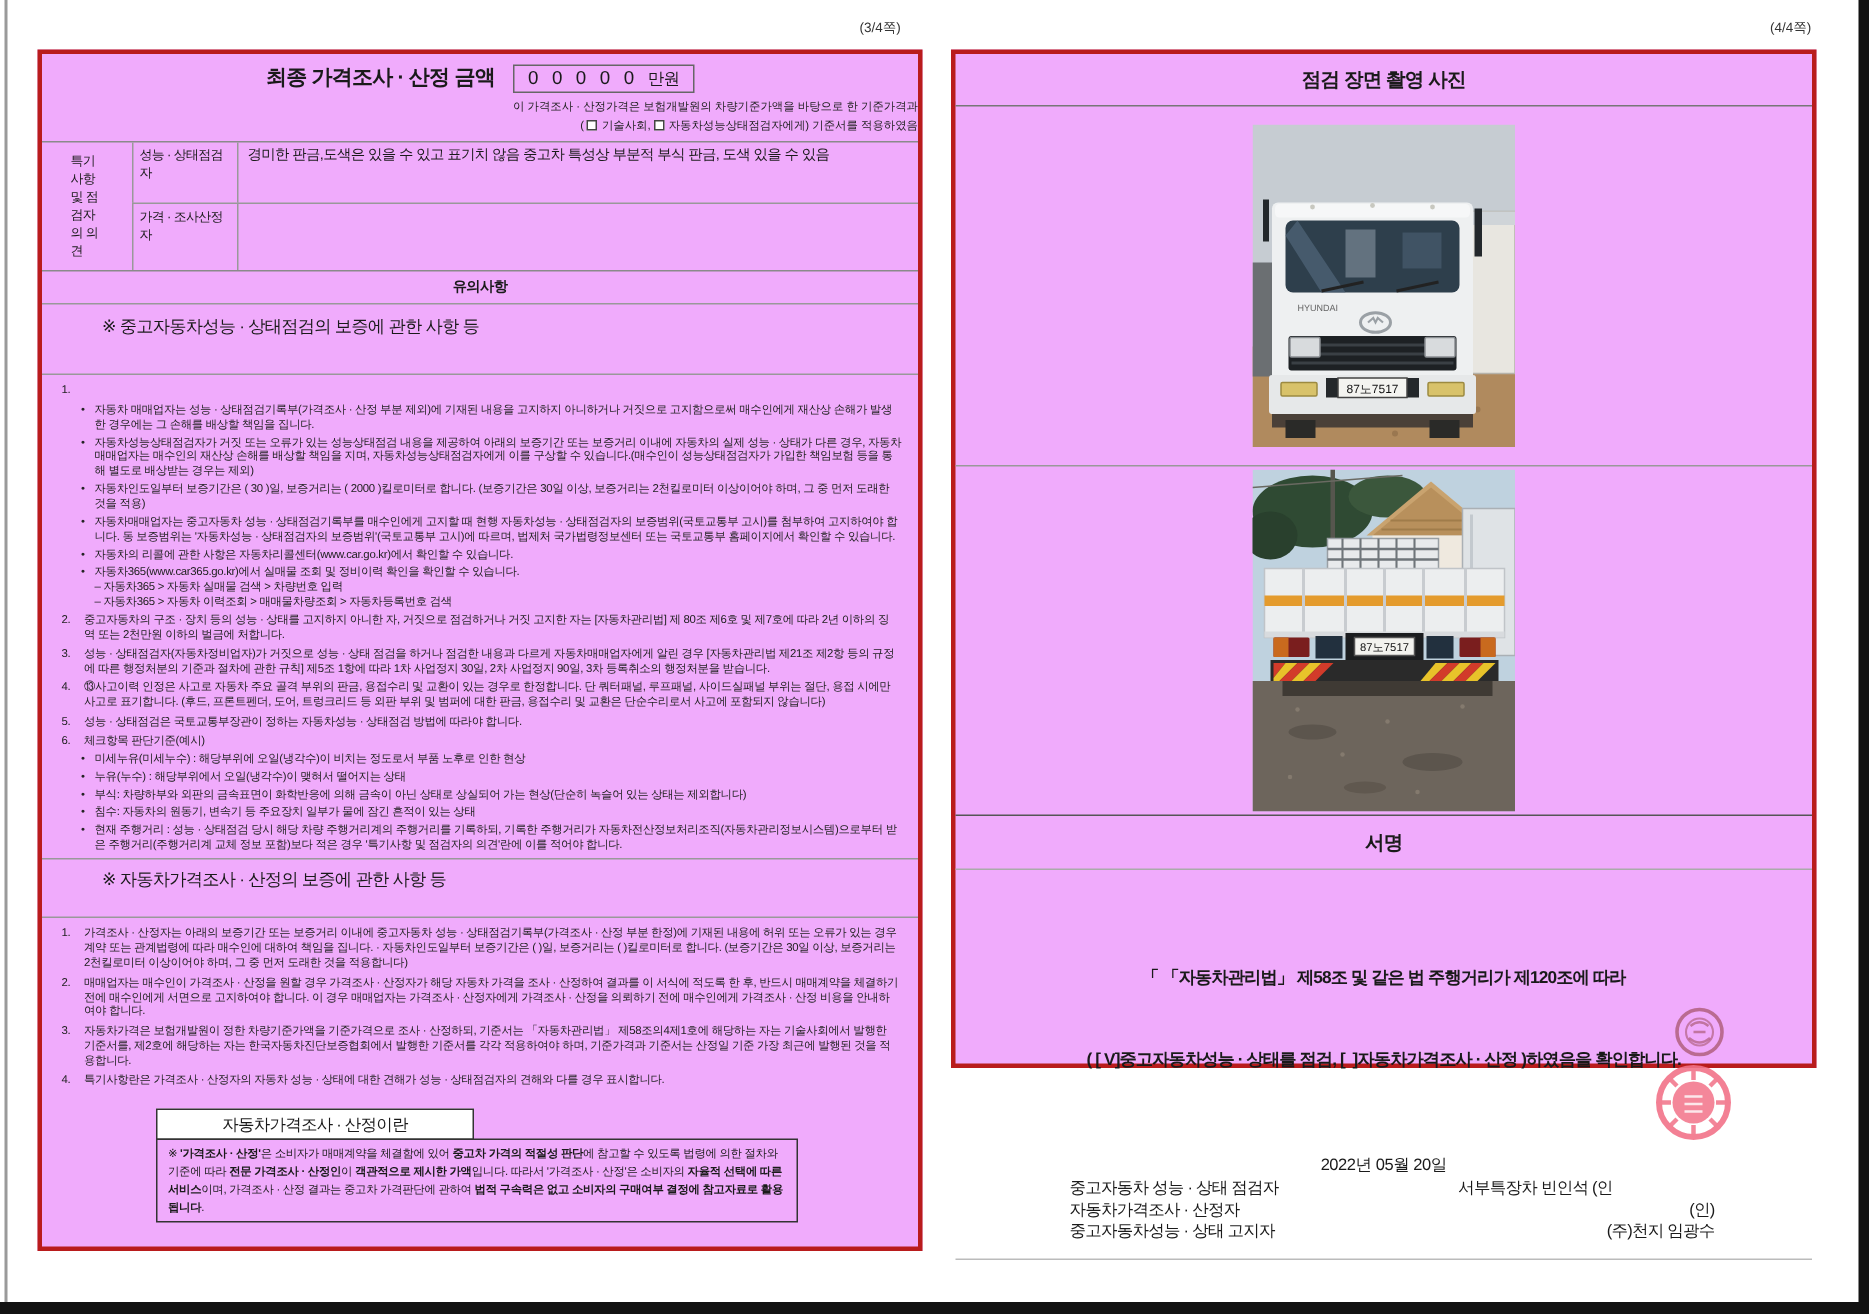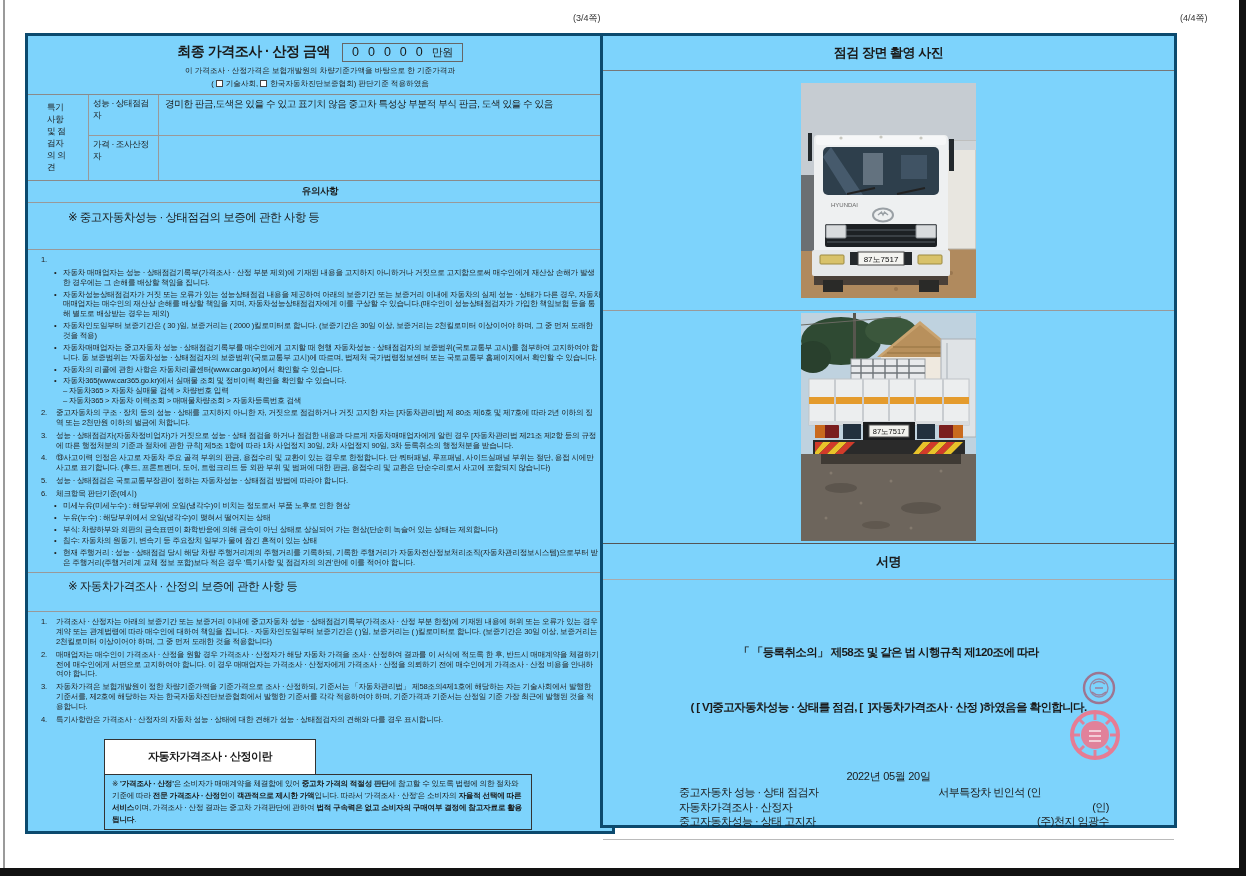--- a/index.html
+++ b/index.html
@@ -4,50 +4,50 @@
 <style>
   *{margin:0;padding:0;box-sizing:border-box}
   html,body{width:1246px;height:876px}
   body{position:relative;background:#ffffff;font-family:"Liberation Sans","DejaVu Sans",sans-serif;color:#1a1a1a;overflow:hidden}
   .edge-left{position:absolute;left:3px;top:0;width:2px;height:876px;background:#9a9a9a}
   .edge-right{position:absolute;right:0;top:0;width:7px;height:876px;background:#121212}
   .edge-bottom{position:absolute;left:0;bottom:0;width:1246px;height:8px;background:#121212}
   .marker{position:absolute;top:12px;font-size:9px;color:#333}
   .marker-left{left:573px}
   .marker-right{left:1180px}
-  .page{position:absolute;top:33px;background:#7dd3fc;border:3px solid #0c4a6e}
+  .page{position:absolute;top:33px;background:#f0abfc;border:3px solid #b91c1c}
   .page-left{left:25px;width:590px;height:801px}
-  .page-right{left:600px;width:577px;height:795px}
+  .page-right{left:634px;width:577px;height:679px}
 
   
   .fp-header{height:59px;border-bottom:1px solid #8a8a8a;padding-top:4px}
   .fp-title-row{display:flex;justify-content:center;align-items:center;gap:12px;height:24px}
   .fp-title{font-size:14px;font-weight:bold;letter-spacing:-.5px}
   .amount-box{border:1px solid #666;padding:1px 9px;font-size:12.5px;display:flex;align-items:center;gap:9px}
   .amount-box .digit{display:inline-block}
   .amount-unit{font-size:11px;letter-spacing:-.5px}
-  .fp-note{text-align:center;font-size:7.6px;line-height:1.65;color:#222;margin-top:1px}
+  .fp-note{text-align:right;font-size:7.6px;line-height:1.65;color:#222;margin-top:1px}
   .checkbox{display:inline-block;width:7px;height:7px;border:1px solid #444;vertical-align:-1px;margin:0 3px 0 2px;background:#fff}
   .op-table{display:grid;grid-template-columns:60px 70px 1fr;grid-template-rows:40px 45px;border-bottom:1px solid #8a8a8a}
   .op-hdr{grid-row:1/3;display:flex;align-items:center;padding:2px 19px;font-size:8.6px;letter-spacing:-.4px}
   .op-label{border-left:1px solid #999;padding:3px 4px;font-size:8.6px;letter-spacing:-.4px}
   .op-val{border-left:1px solid #999;padding:3px 6px;font-size:9.6px;line-height:1.35;letter-spacing:-.4px}
   .b-top{border-top:1px solid #999}
   .notice-bar{height:22px;border-bottom:1px solid #999;display:flex;align-items:center;justify-content:center;font-size:9.5px;font-weight:bold;letter-spacing:-.4px}
   .sec-hdr{padding:7px 0 0 40px;height:47px;border-bottom:1px solid #999;font-size:11.5px;letter-spacing:-.5px}
   .sec-hdr2{height:40px;border-top:1px solid #999;border-bottom:1px solid #999;padding:6px 0 0 40px;font-size:11.5px;letter-spacing:-.5px}
   .list{padding:5px 10px 2px 13px;font-size:7.6px;line-height:1.3;color:#222;letter-spacing:-.2px}
   .item{display:flex;margin-bottom:3px}
   .item .num{flex:none;width:15px}
   .item .body{flex:1;padding-right:2px}
   .bullet{display:flex;margin:2px 0 2px 13px}
   .bullet .dot{flex:none;width:9px}
   .bullet .btxt{flex:1;white-space:pre-line}
   .price-box{width:428px;margin:9px 0 0 76px;font-size:7.6px}
-  .price-box-title{width:212px;height:36px;border:1px solid #333;display:flex;align-items:center;justify-content:center;font-size:11px;font-weight:bold;letter-spacing:-.5px;background:#fff}
+  .price-box-title{width:212px;height:21px;border:1px solid #333;display:flex;align-items:center;justify-content:center;font-size:11px;font-weight:normal;letter-spacing:-.5px;background:#fff}
   .price-box-body{border:1px solid #333;margin-top:-1px;padding:3px 7px;line-height:1.6;letter-spacing:-.2px}
 
   
   .photo-hdr{height:35px;border-bottom:1px solid #777;display:flex;align-items:center;justify-content:center;font-weight:bold;font-size:13px;letter-spacing:-.5px}
   .photo-cell{height:240px;display:flex;align-items:center;justify-content:center;border-bottom:1px solid #999}
   .photo-cell2{height:233px;display:flex;align-items:center;justify-content:center;border-bottom:1px solid #555}
   .sign-hdr{height:36px;border-bottom:1px solid #aaa;display:flex;align-items:center;justify-content:center;font-weight:bold;font-size:13px;letter-spacing:-.5px}
   .sign-area{position:relative;height:244px}
   .stmt{margin-top:26px;text-align:center;font-weight:bold;font-size:11.5px;line-height:1.6;letter-spacing:-.6px;white-space:pre}
   .sign-date{margin-top:16px;text-align:center;font-size:11px;letter-spacing:-.3px}
@@ -80,21 +80,21 @@
         <span class="digit">0</span>
         <span class="digit">0</span>
         <span class="digit">0</span>
         <span class="digit">0</span>
         <span class="digit">0</span>
         <span class="amount-unit">만원</span>
       </span>
     </div>
     <div class="fp-note">
       <div>이 가격조사 · 산정가격은 보험개발원의 차량기준가액을 바탕으로 한 기준가격과</div>
-      <div><span>(</span><span class="checkbox"></span><span>기술사회,</span><span class="checkbox"></span><span>한국자동차진단보증협회) 판단기준 적용하였음</span></div>
+      <div><span>(</span><span class="checkbox"></span><span>기술사회,</span><span class="checkbox"></span><span>자동차성능상태점검자에게) 기준서를 적용하였음</span></div>
     </div>
   </div>
 
   <div class="op-table">
     <div class="op-hdr">특기사항 및 점검자의 의견</div>
     <div class="op-label">성능 · 상태점검자</div>
     <div class="op-val">경미한 판금,도색은 있을 수 있고 표기치 않음 중고차 특성상 부분적 부식 판금, 도색 있을 수 있음</div>
     <div class="op-label b-top">가격 · 조사산정자</div>
     <div class="op-val b-top"></div>
   </div>
@@ -319,21 +319,21 @@
         <circle cx="60" cy="190" r="1.5" fill="#847a6e"></circle>
       <circle cx="110" cy="215" r="1.5" fill="#847a6e"></circle>
         <circle cx="25" cy="205" r="1.5" fill="#847a6e"></circle>
     </svg>
   </div>
 
   <div class="sign-hdr">서명</div>
 
   <div class="sign-area">
     <div class="stmt">
-      <div>「 「등록취소의」 제58조 및 같은 법 시행규칙 제120조에 따라</div>
+      <div>「 「자동차관리법」 제58조 및 같은 법 주행거리가 제120조에 따라</div>
       <div>( [ V]중고자동차성능 · 상태를 점검, [  ]자동차가격조사 · 산정 )하였음을 확인합니다.</div>
     </div>
     <div class="sign-date">2022년 05월 20일</div>
     <div class="roles">
       <div class="role-row pr1">
         <span>중고자동차 성능 · 상태 점검자</span>
         <span class="rv">서부특장차 빈인석 (인</span>
       </div>
       <div class="role-row pr2">
         <span>자동차가격조사 ·  산정자</span>

